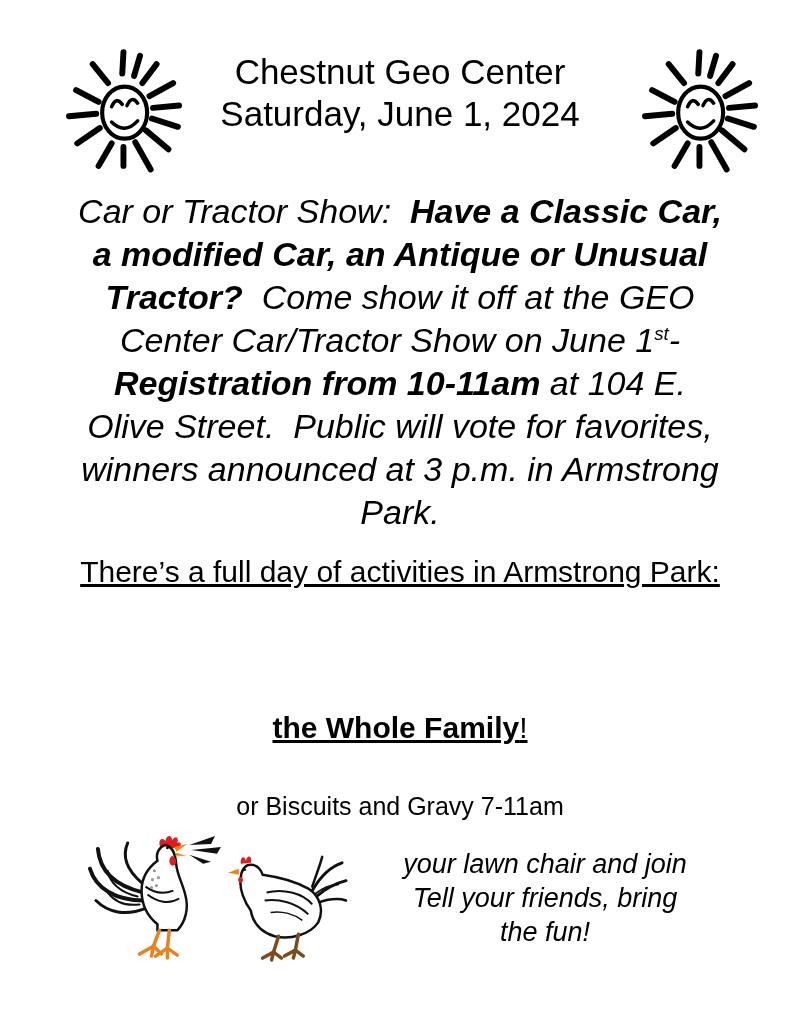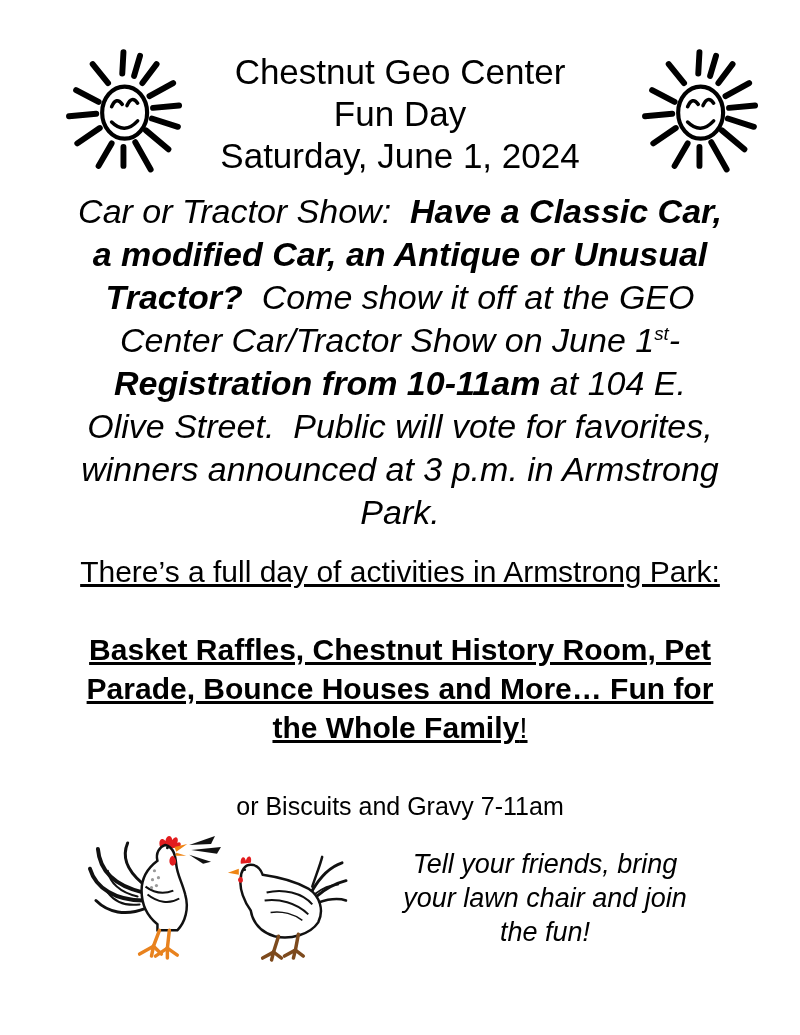--- a/index.html
+++ b/index.html
@@ -55,21 +55,20 @@
         <g stroke="#000" stroke-width="3" stroke-linecap="round" fill="none">
           <path d="M47 53 q4 -9 9 -2"></path>
             <path d="M60 52 q4 -9 9 -2"></path>
           <path d="M47 66 q11 11 22 -1"></path>
         </g>
       </svg>
     </div>
 
     <div class="title">
       <div>Chestnut Geo Center</div>
-      <div>Fun Day</div>
       <div>Saturday, June 1, 2024</div>
     </div>
 
     <div class="sun sun-right">
       <svg viewBox="0 0 120 120" width="142" height="142" aria-hidden="true">
         <g stroke="#000" stroke-linecap="round" fill="none" stroke-width="5">
           <path d="M57 7 L56 25"></path>
             <path d="M71 10 L66 27"></path>
             <path d="M85 17 L73 33"></path>
           <path d="M99 33 L79 44"></path>
@@ -98,22 +97,22 @@
     <span class="bi">a modified Car, an Antique or Unusual</span><br>
     <span class="bi">Tractor?</span><span>&nbsp; Come show it off at the GEO</span><br>
     <span>Center Car/Tractor Show on June 1</span><sup class="st-sup">st</sup><span>-</span><br>
     <span class="bi">Registration from 10-11am</span><span> at 104 E.</span><br>
     <span>Olive Street.&nbsp; Public will vote for favorites,</span><br>
     <span>winners announced at 3 p.m. in Armstrong</span><br>
     <span>Park.</span></p>
 
   <p class="activities"><span>There’s a full day of activities in Armstrong Park:</span><br>
     <br>
-    <span class="b">Basket Raffles, Chestnut History Room, Pet</span><br>
-    <span class="b">Parade, Bounce Houses and More… Fun for</span><br>
+    <br>
+    <br>
     <span class="b">the Whole Family</span><span>!</span></p>
 
   <p class="breakfast"><br>
     <span>or Biscuits and Gravy 7-11am</span></p>
 
   <div class="footer">
     <div class="chickens">
       <svg viewBox="0 0 270 132" width="268" height="131" aria-hidden="true">
 
         <g stroke="#111" fill="none" stroke-linecap="round">
@@ -187,19 +186,19 @@
             <path d="M193 118 L191 126"></path>
             <path d="M193 118 L201 124"></path>
           <path d="M218 100 L215 116"></path>
             <path d="M215 116 L204 122"></path>
             <path d="M215 116 L213 124"></path>
             <path d="M215 116 L223 122"></path>
         </g>
       </svg>
     </div>
     <div class="invite">
+      <div>your lawn chair and join</div>
       <div>Tell your friends, bring</div>
-      <div>your lawn chair and join</div>
       <div>the fun!</div>
     </div>
   </div>
 
 </div>
 
 </body></html>

